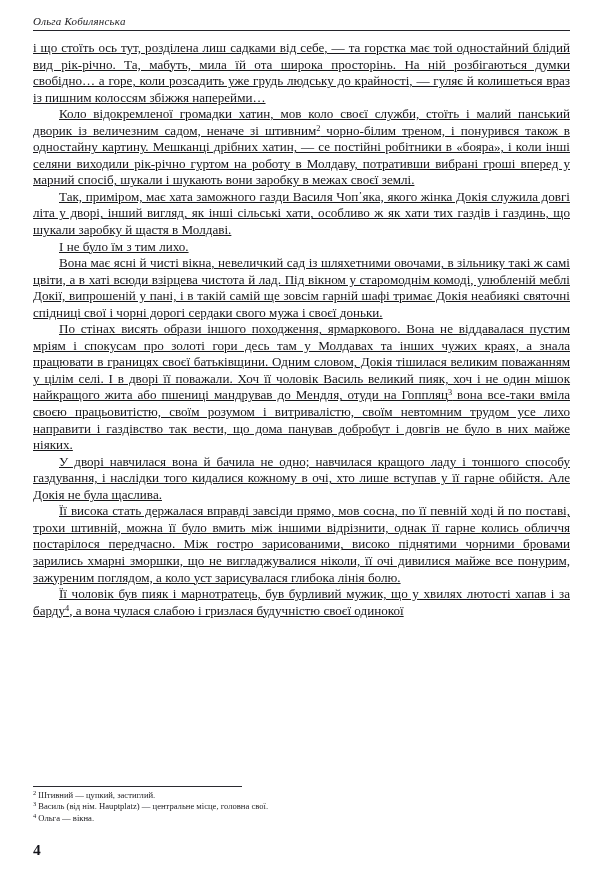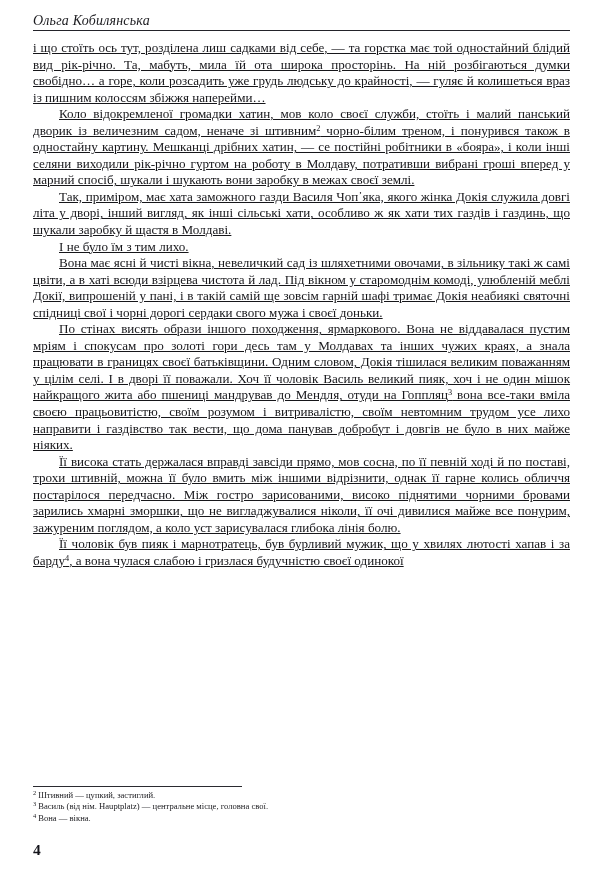--- a/index.html
+++ b/index.html
@@ -24,21 +24,21 @@
 
   
   .header {
     position: absolute;
     left: 33px;
     top: 14px;
     width: 537px;
   }
   .header-title {
     font-style: italic;
-    font-size: 14px;
+    font-size: 11px;
     letter-spacing: 0.2px;
     color: #1b1b1f;
     line-height: 14px;
     white-space: nowrap;
   }
   .header-rule {
     margin-top: 2px;
     border-bottom: 1.6px solid #23232a;
     width: 537px;
   }
@@ -139,20 +139,23 @@
     </p>
 
     <p class="para">
       <span>Вона має ясні й чисті вікна, невеличкий сад із шляхетними овочами, в зільнику такі ж самі цвіти, а в хаті всюди взірцева чистота й лад. Під вікном у старомоднім комоді, улюбленій меблі Докії, випрошеній у пані, і в такій самій ще зовсім гарній шафі тримає Докія неабиякі святочні спідниці свої і чорні дорогі сердаки свого мужа і своєї доньки.</span>
     </p>
 
     <p class="para">
       <span>По стінах висять образи іншого походження, ярмаркового. Вона не віддавалася пустим мріям і спокусам про золоті гори десь там у Молдавах та інших чужих краях, а знала працювати в границях своєї батьківщини. Одним словом, Докія тішилася великим поважанням у цілім селі. І в дворі її поважали. Хоч її чоловік Василь великий пияк, хоч і не один мішок найкращого жита або пшениці мандрував до Мендля, отуди на Гоппляц</span><sup class="fn">3</sup><span> вона все-таки вміла своєю працьовитістю, своїм розумом і витривалістю, своїм невтомним трудом усе лихо направити і газдівство так вести, що дома панував добробут і довгів не було в них майже ніяких.</span>
     </p>
 
+    <p class="para">
+      <span>У дворі навчилася вона й бачила не одно; навчилася кращого ладу і тоншого способу газдування, і наслідки того кидалися кожному в очі, хто лише вступав у її гарне обійстя. Але Докія не була щаслива.</span>
+    </p>
 
     <p class="para">
       <span>Її висока стать держалася вправді завсіди прямо, мов сосна, по її певній ході й по поставі, трохи штивній, можна її було вмить між іншими відрізнити, однак її гарне колись обличчя постарілося передчасно. Між гостро зарисованими, високо піднятими чорними бровами зарились хмарні зморшки, що не вигладжувалися ніколи, її очі дивилися майже все понурим, зажуреним поглядом, а коло уст зарисувалася глибока лінія болю.</span>
     </p>
 
 
     <p class="para">
       <span>Її чоловік був пияк і марнотратець, був бурливий мужик, що у хвилях лютості хапав і за барду</span><sup class="fn">4</sup><span>, а вона чулася слабою і гризлася будучністю своєї одинокої</span>
     </p>
 
@@ -163,19 +166,19 @@
 
     <div class="fn-line">
       <sup>2</sup><span class="fn-term">Штивний</span><span> — цупкий, застиглий.</span>
     </div>
 
     <div class="fn-line">
       <sup>3</sup><span class="fn-term">Василь</span><span> (від нім. Hauptplatz) — центральне місце, головна свої.</span>
     </div>
 
     <div class="fn-line">
-      <sup>4</sup><span class="fn-term">Вона</span><span> — вікна.</span>
+      <sup>4</sup><span class="fn-term">Ольга</span><span> — вікна.</span>
     </div>
   </div>
 
   <div class="folio">4</div>
 
 </div>
 
 </body></html>

